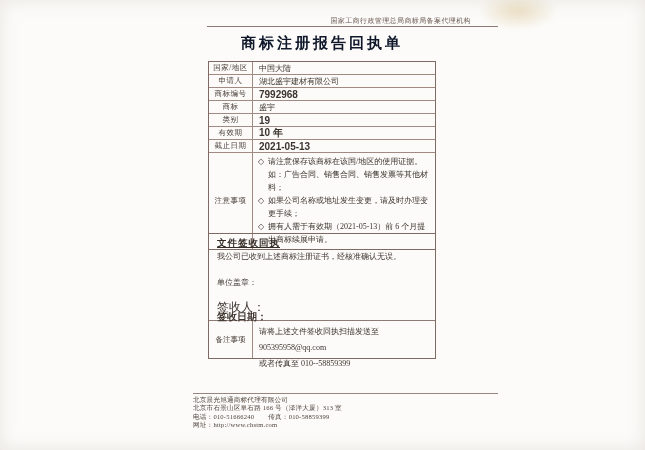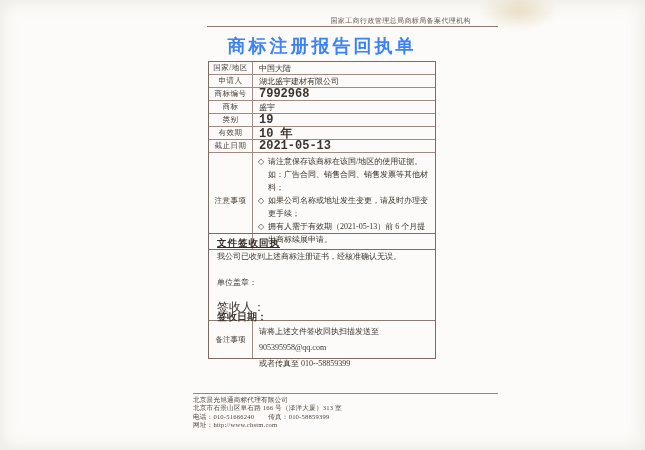--- a/index.html
+++ b/index.html
@@ -20,41 +20,41 @@
   .agency{
     position:absolute; top:16px; left:205px; width:266px;
     text-align:right; font-size:7px; letter-spacing:.4px; color:#6b5a53;
   }
   .agency-rule{
     position:absolute; top:26px; left:207px; width:291px; height:1px;
     background:#8d7a72;
   }
   .doc-title{
     position:absolute; top:34px; left:178px; width:288px;
-    text-align:center; font-size:18px; font-weight:bold;
-    letter-spacing:3px; color:#3b82f6;
+    text-align:center; font-size:15px; font-weight:bold;
+    letter-spacing:3px; color:#0f172a;
   }
   
   .tbl{
     position:absolute; left:208px; width:228px;
     border:1px solid #7e6a62; background:transparent;
   }
   .tbl1{ top:61px; }
   .row{ display:flex; border-bottom:1px solid #a08a82; height:13px; }
   .row:last-child{ border-bottom:none; }
   .cell-label{
     width:44px; border-right:1px solid #a08a82; flex:none;
     display:flex; align-items:center; justify-content:center;
     font-size:7.5px; letter-spacing:.5px; color:#463b35;
   }
   .cell-value{
     flex:1; display:flex; align-items:center;
     padding-left:6px; font-size:8px; color:#3c332d;
   }
-  .row.vb .cell-value{ font-weight:bold; font-family:Liberation Mono, monospace; font-size:12px; }
+  .row.vb .cell-value{ font-weight:bold; font-family:Liberation Sans, sans-serif; font-size:10px; }
   .row-notes{ display:flex; }
   .row-notes .cell-label{ min-height:66px; }
   .notes-body{ flex:1; padding:2px 4px 3px 5px; }
   .note-item{ display:flex; font-size:8px; line-height:13px; color:#3c332d; }
   .note-bullet{ flex:none; width:10px; color:#4a3e38; }
   .note-text{ flex:1; }
   
   .tbl2{ top:233px; }
   .receipt-cell{ height:87px; border-bottom:1px solid #8d7a72; padding:4px 6px 0 8px; }
   .receipt-title{

